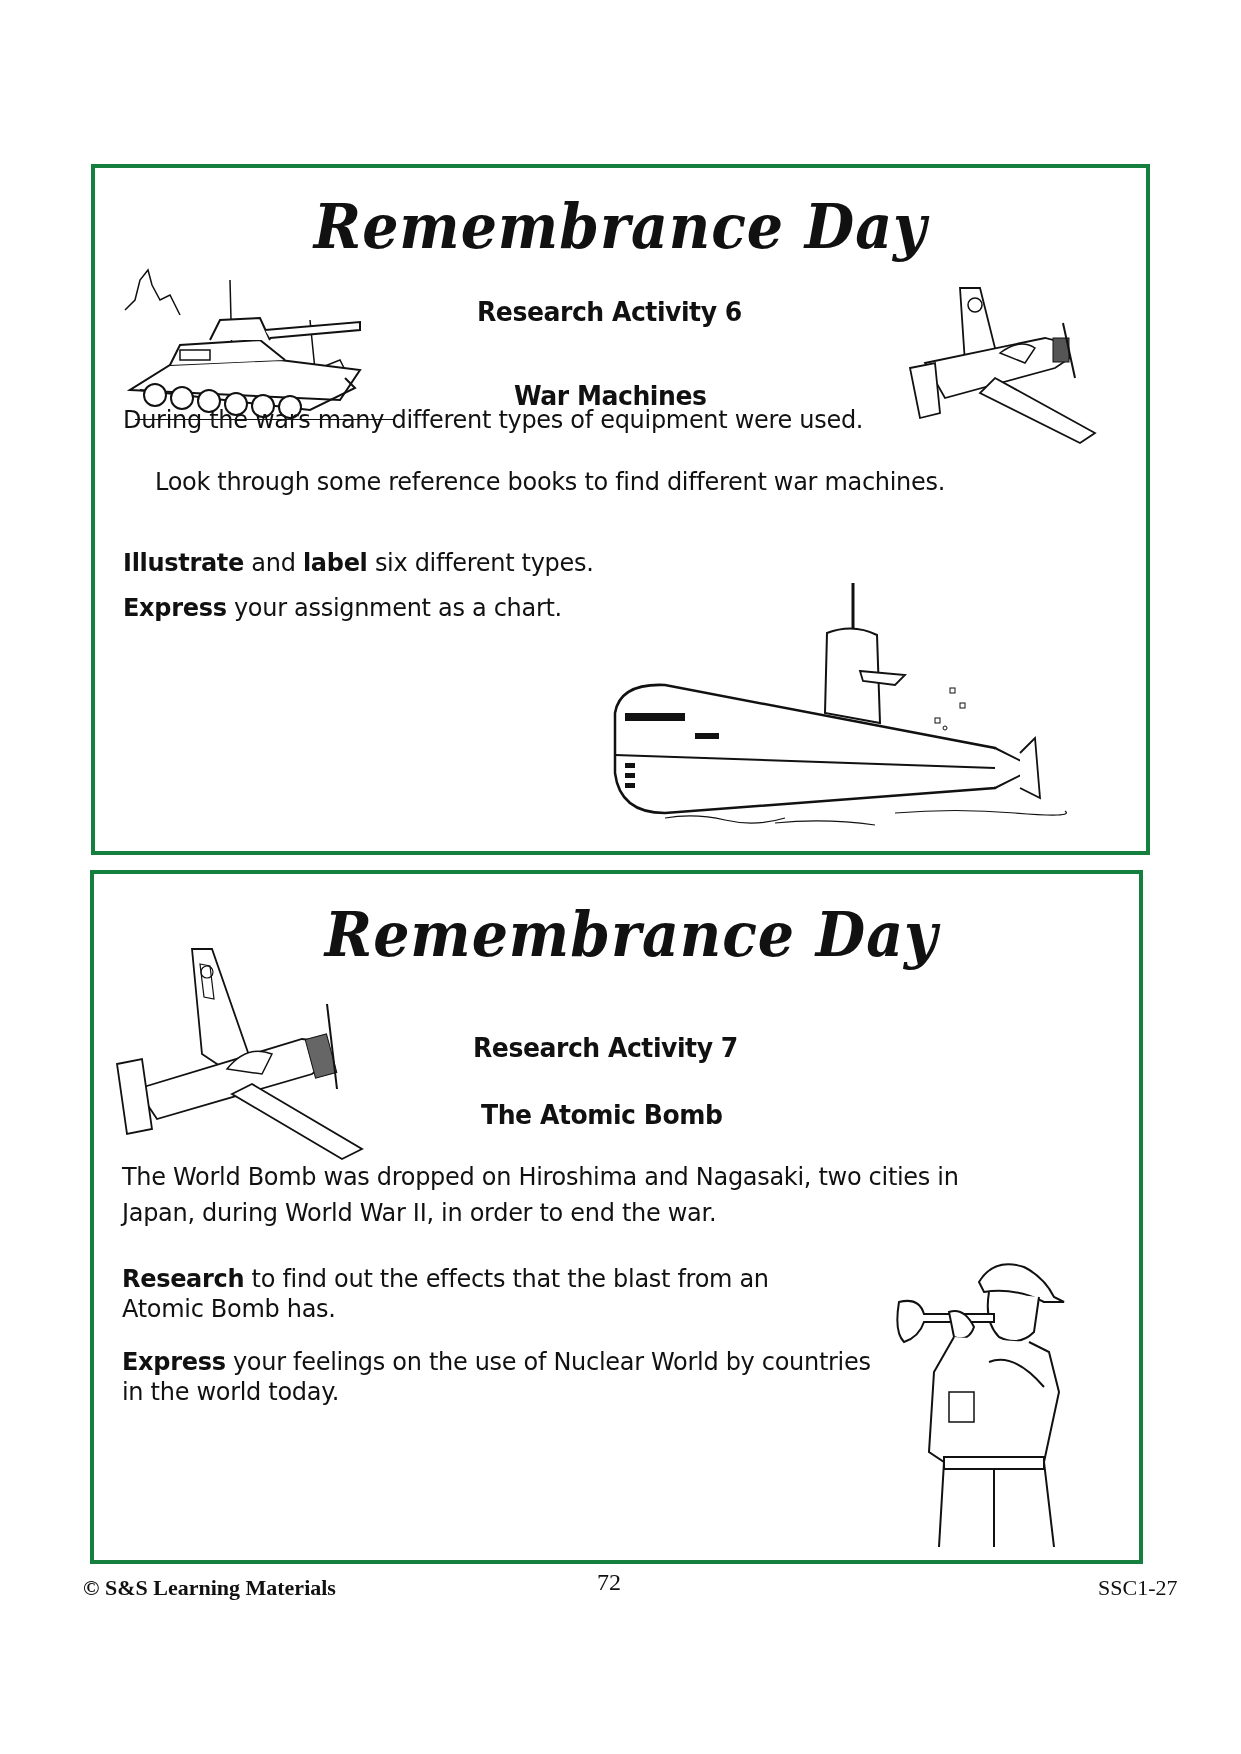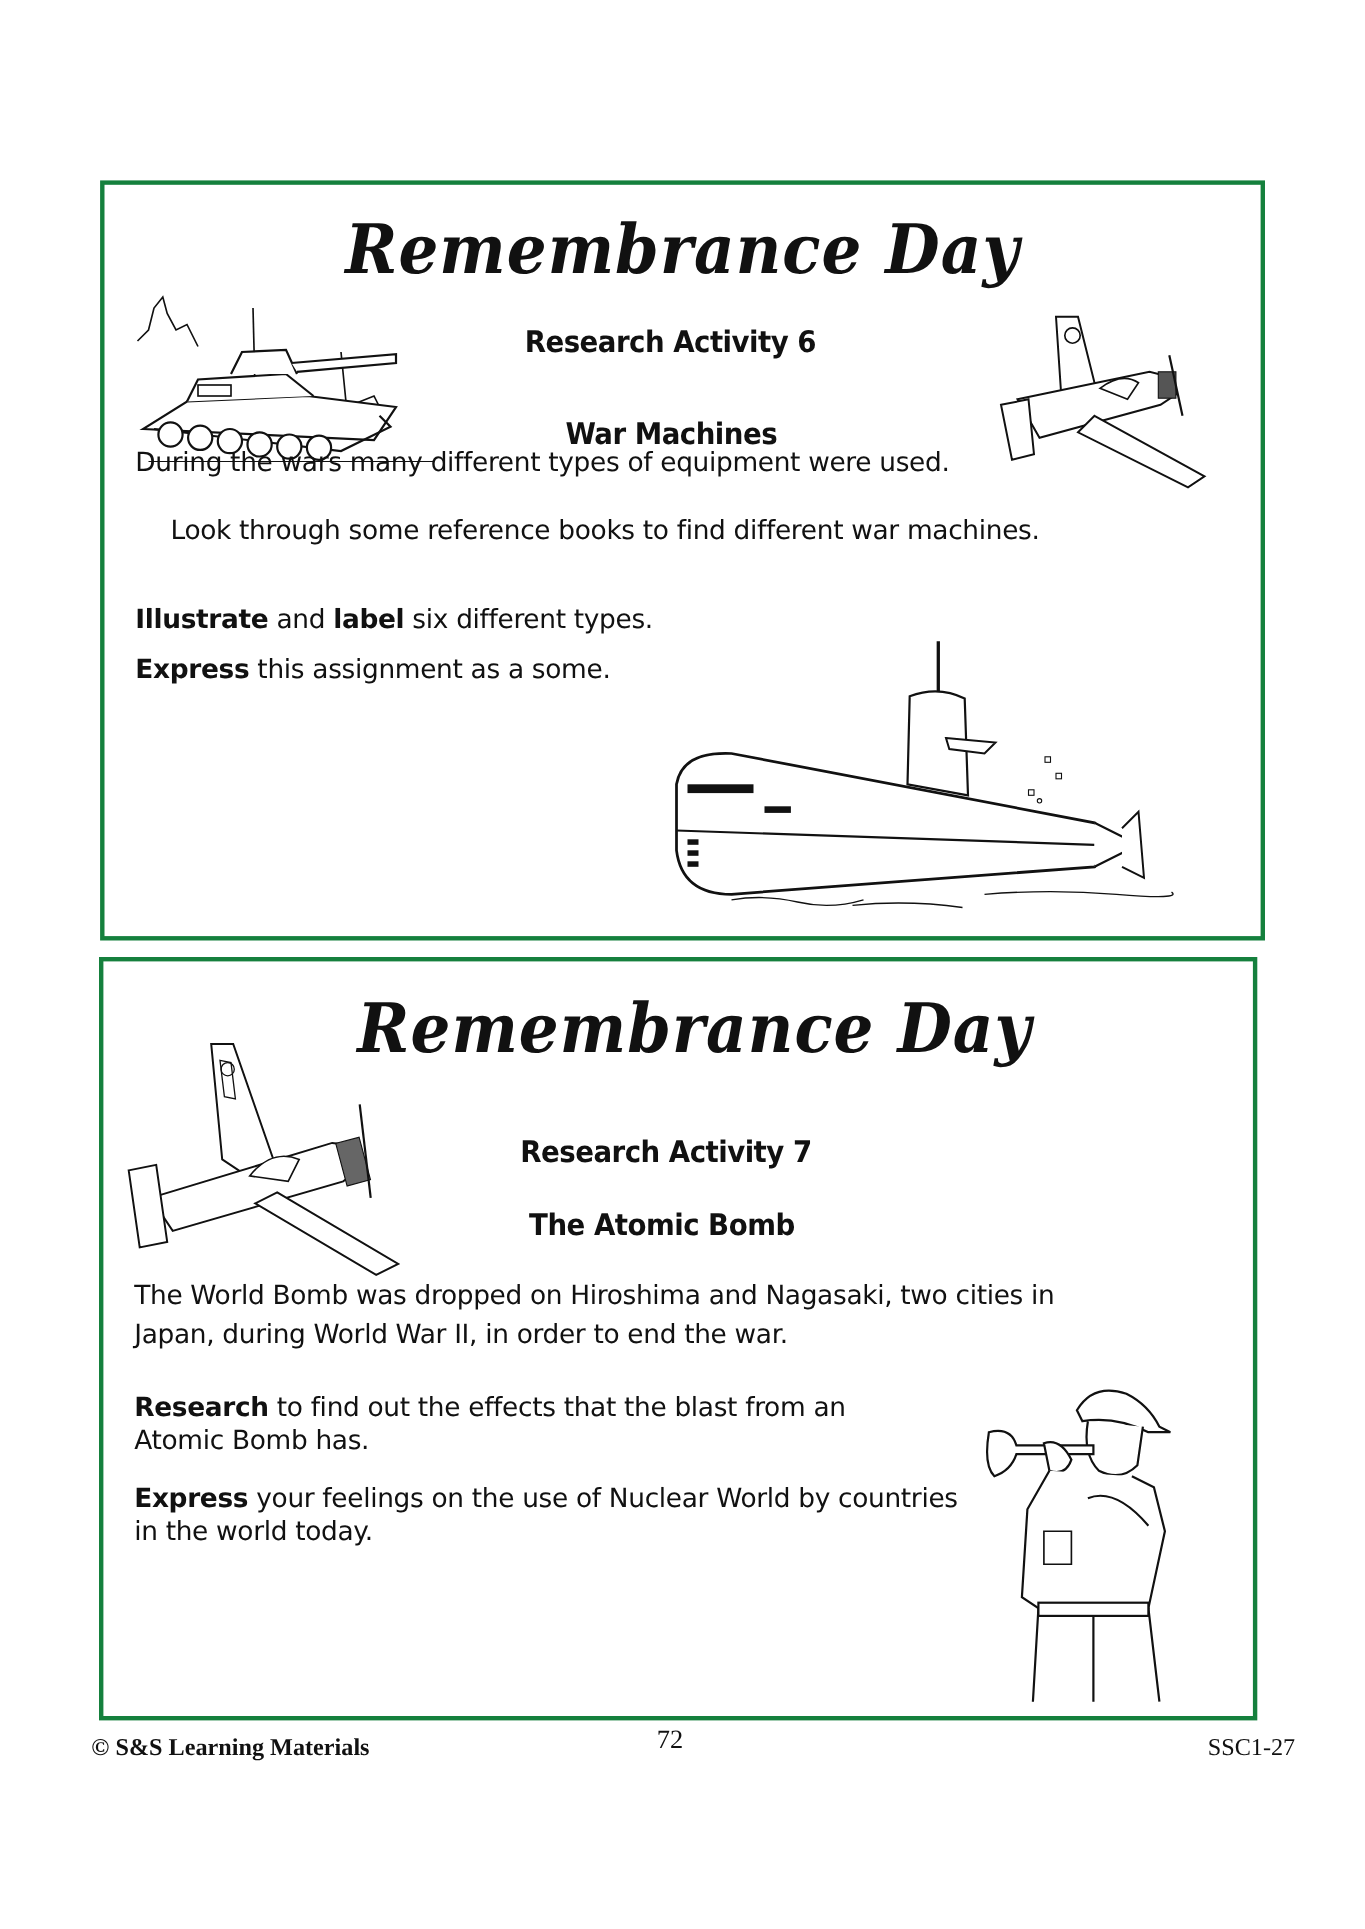--- a/index.html
+++ b/index.html
@@ -50,21 +50,21 @@
     <path d="M95 70 Q115 55 130 65 L120 80 Z" fill="#fff" stroke="#111" stroke-width="1.5"></path>
     <rect x="148" y="55" width="16" height="24" fill="#555" stroke="#111" stroke-width="1"></rect>
     <path d="M158 40 L170 95" stroke="#111" stroke-width="2"></path>
     <path d="M90 95 L190 150 L175 160 L75 110 Z" fill="#fff" stroke="#111" stroke-width="1.8"></path>
     <path d="M5 85 L30 80 L35 130 L15 135 Z" fill="#fff" stroke="#111" stroke-width="1.8"></path>
   </svg>
 
   <div class="para" style="left:28px; top:237px;">During the wars many different types of equipment were used.</div>
   <div class="para" style="left:28px; top:299px;margin-left:32px;">Look through some reference books to find different war machines.</div>
   <div class="para" style="left:28px; top:362px;margin-top:18px;"><b>Illustrate</b><span> and </span><b>label</b><span> six different types.</span></div>
-  <div class="para" style="left:28px; top:425px;"><b>Express</b><span> this assignment as a some.</span></div>
+  <div class="para" style="left:28px; top:425px;"><b>Express</b><span> your assignment as a chart.</span></div>
 
   <svg class="illus" style="left:500px; top:405px;" width="490" height="255" viewBox="0 0 490 255">
     <path d="M258 10 L258 65" stroke="#111" stroke-width="3"></path>
     <path d="M232 60 Q258 50 282 62 L285 150 L230 140 Z" fill="#fff" stroke="#111" stroke-width="2"></path>
     <path d="M265 98 L310 102 L300 112 L268 108 Z" fill="#fff" stroke="#111" stroke-width="1.8"></path>
     <path d="M20 140 Q25 110 70 112 L400 175 L420 195 L400 215 L70 240 Q25 240 20 200 Z" fill="#fff" stroke="#111" stroke-width="2.5"></path>
     <path d="M20 182 L400 195" stroke="#111" stroke-width="2"></path>
     <path d="M400 175 L440 195 L400 215" fill="#fff" stroke="#111" stroke-width="2"></path>
     <path d="M425 180 L440 165 L445 225 L425 215" fill="#fff" stroke="#111" stroke-width="1.8"></path>
     <g fill="#111">

